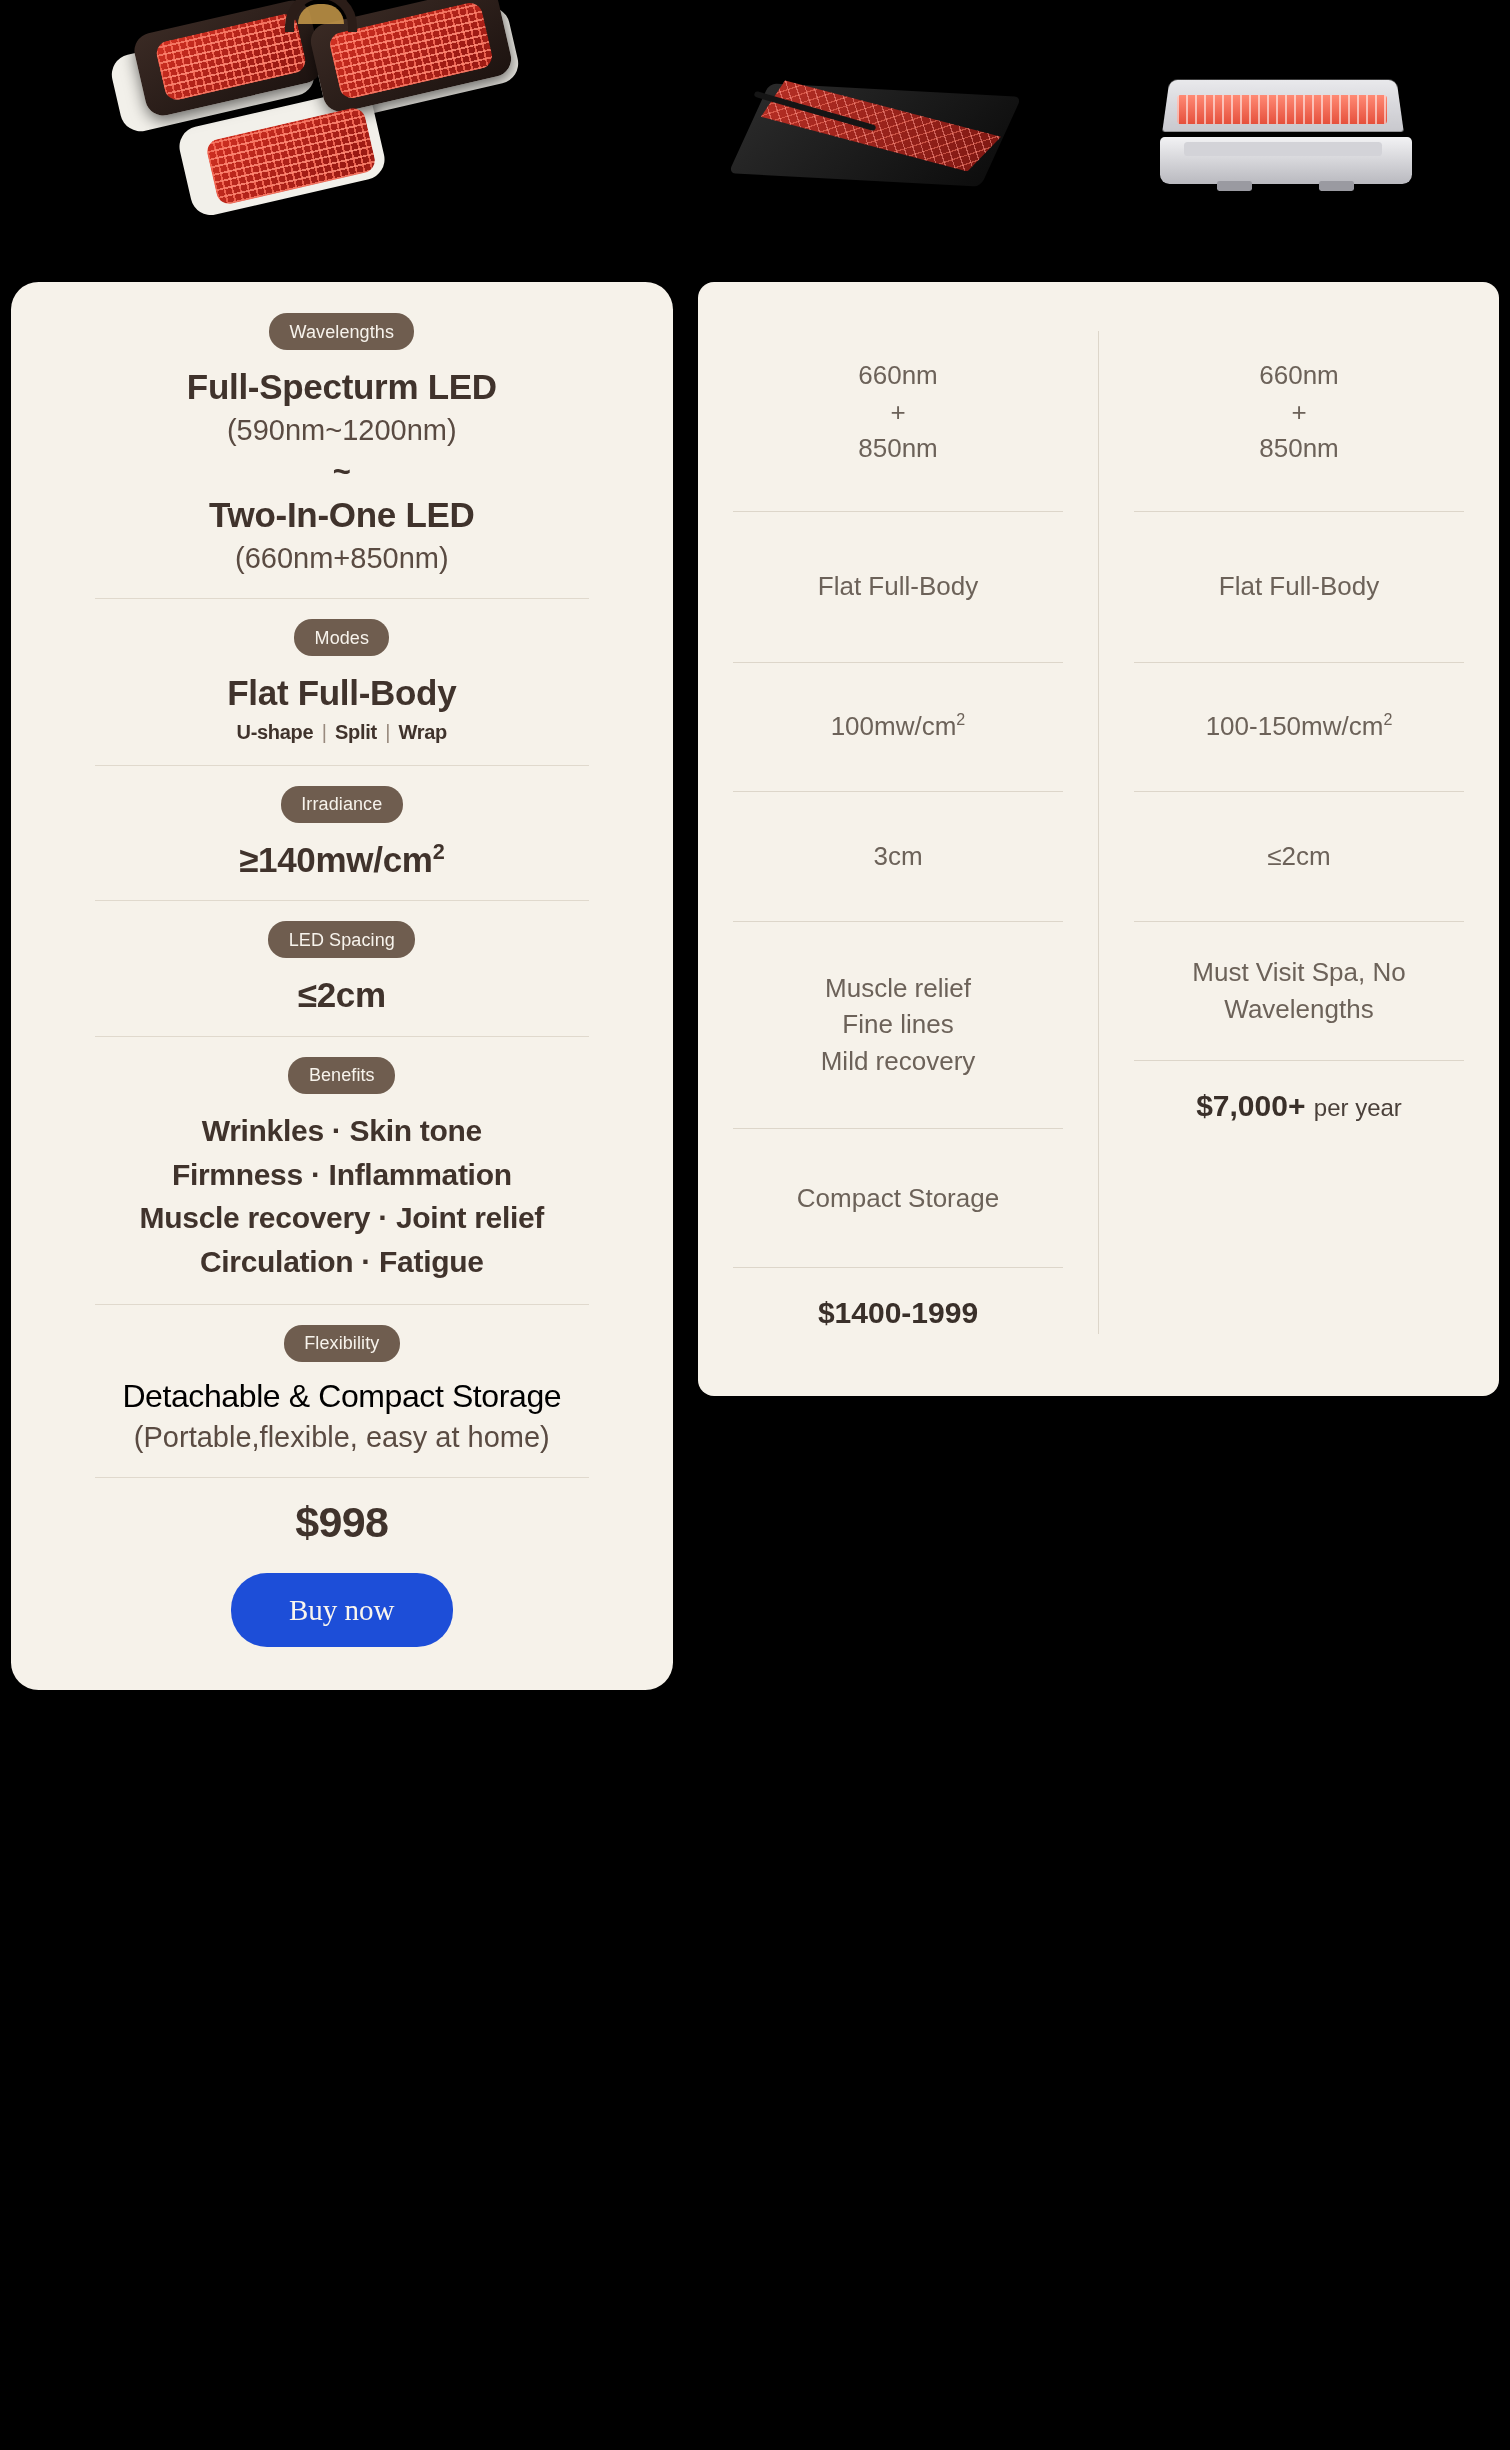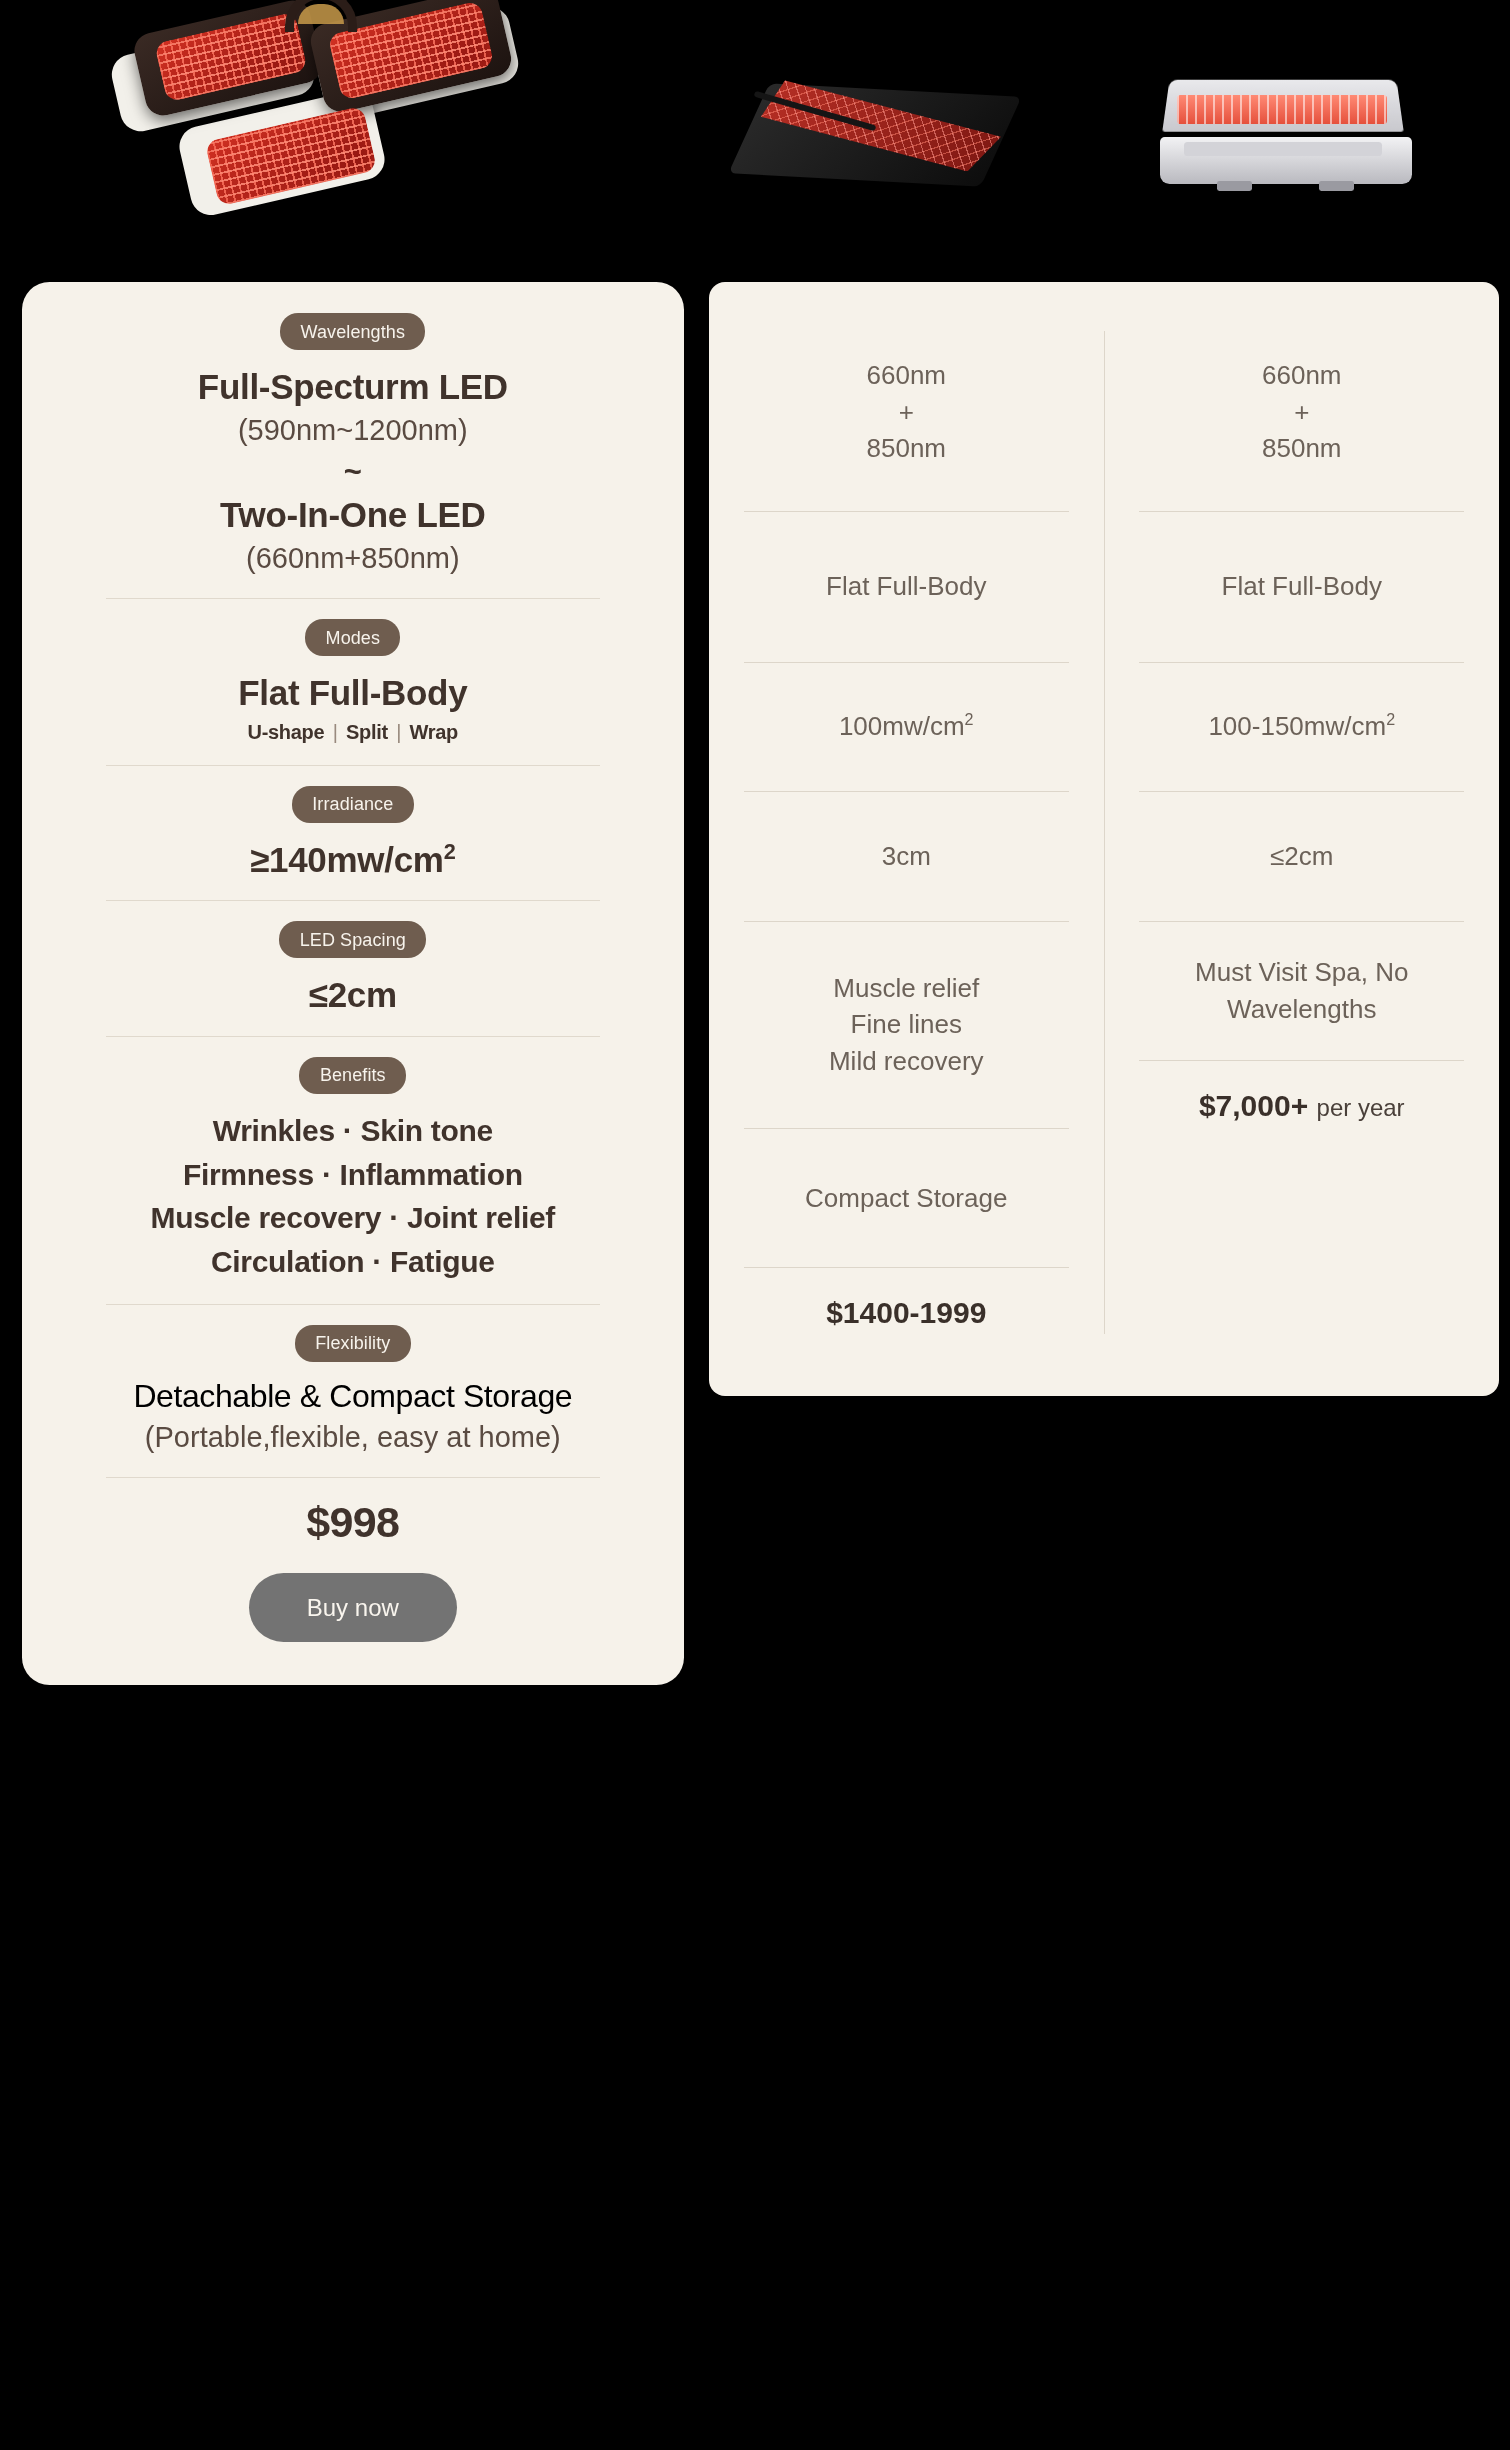--- a/index.html
+++ b/index.html
@@ -129,21 +129,20 @@
   }
   .bed-foot.f1 { left: 57px; }
   .bed-foot.f2 { left: 159px; }
 
   
   .cards {
     position: relative;
     display: flex;
     gap: 25px;
     padding: 0 10.8px;
-    margin-left: 11px;
   }
   .card-left {
     width: 662px;
     background: #f6f2ea;
     border-radius: 27.6px;
     padding: 31px 0 43px;
   }
   .card-right {
     flex: 1;
     background: #f6f2ea;
@@ -244,28 +243,28 @@
   .price-left {
     text-align: center;
     color: #40332c;
     font-size: 43px;
     font-weight: bold;
     letter-spacing: -0.6px;
   }
   .buy-wrap { text-align: center; margin-top: 26px; }
   .buy-btn {
     display: inline-block;
-    background: #737373;
+    background: #1d4ed8;
     color: #f9f5ee;
-    font-size: 24px;
+    font-size: 29px;
     padding: 20.4px 58px;
     border-radius: 36px;
     border: none;
     cursor: pointer;
-    font-family: Liberation Sans, sans-serif;
+    font-family: Liberation Serif, serif;
   }
 
   
   .rcell {
     text-align: center;
     color: #6c6259;
     font-size: 26px;
     line-height: 1.42;
   }
   .rprice {

